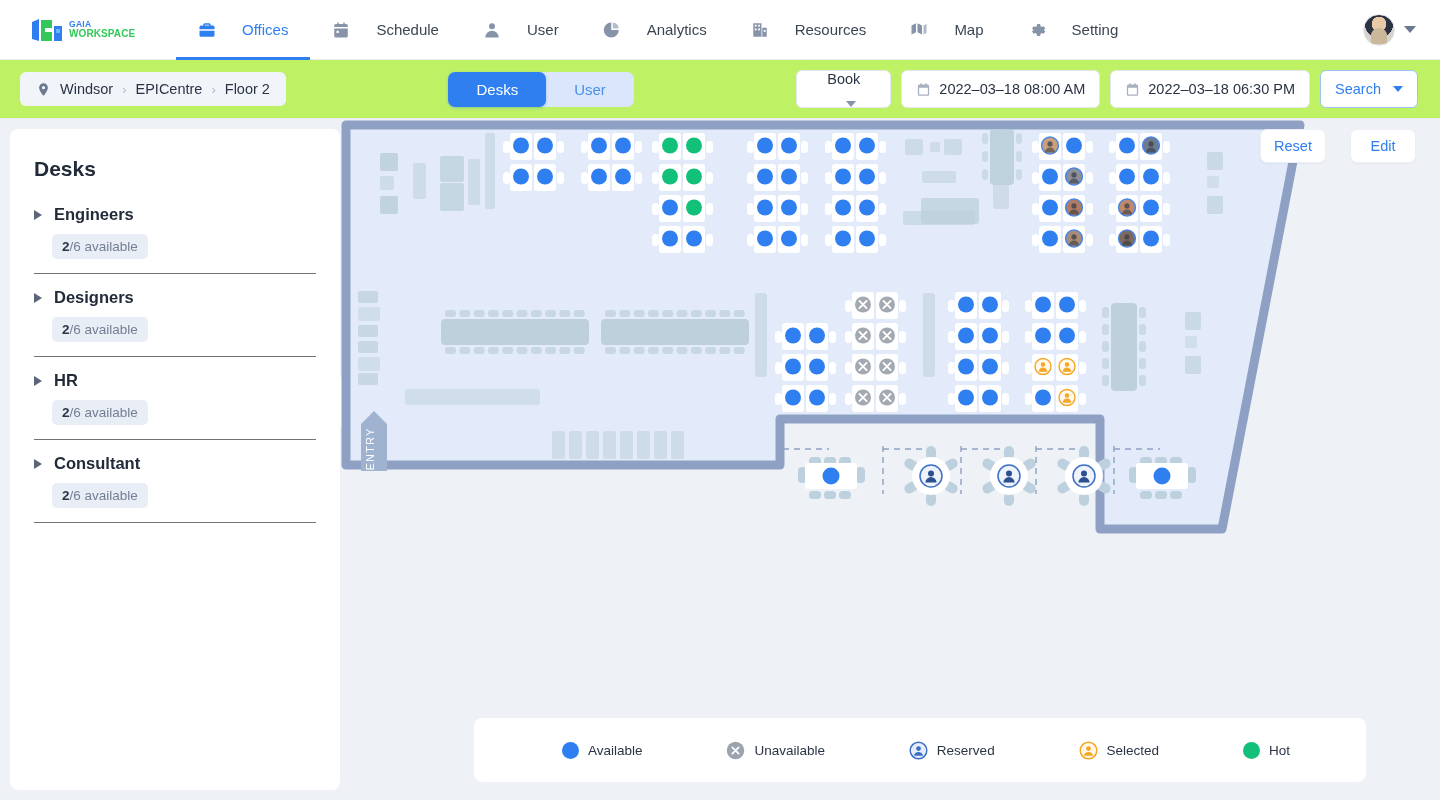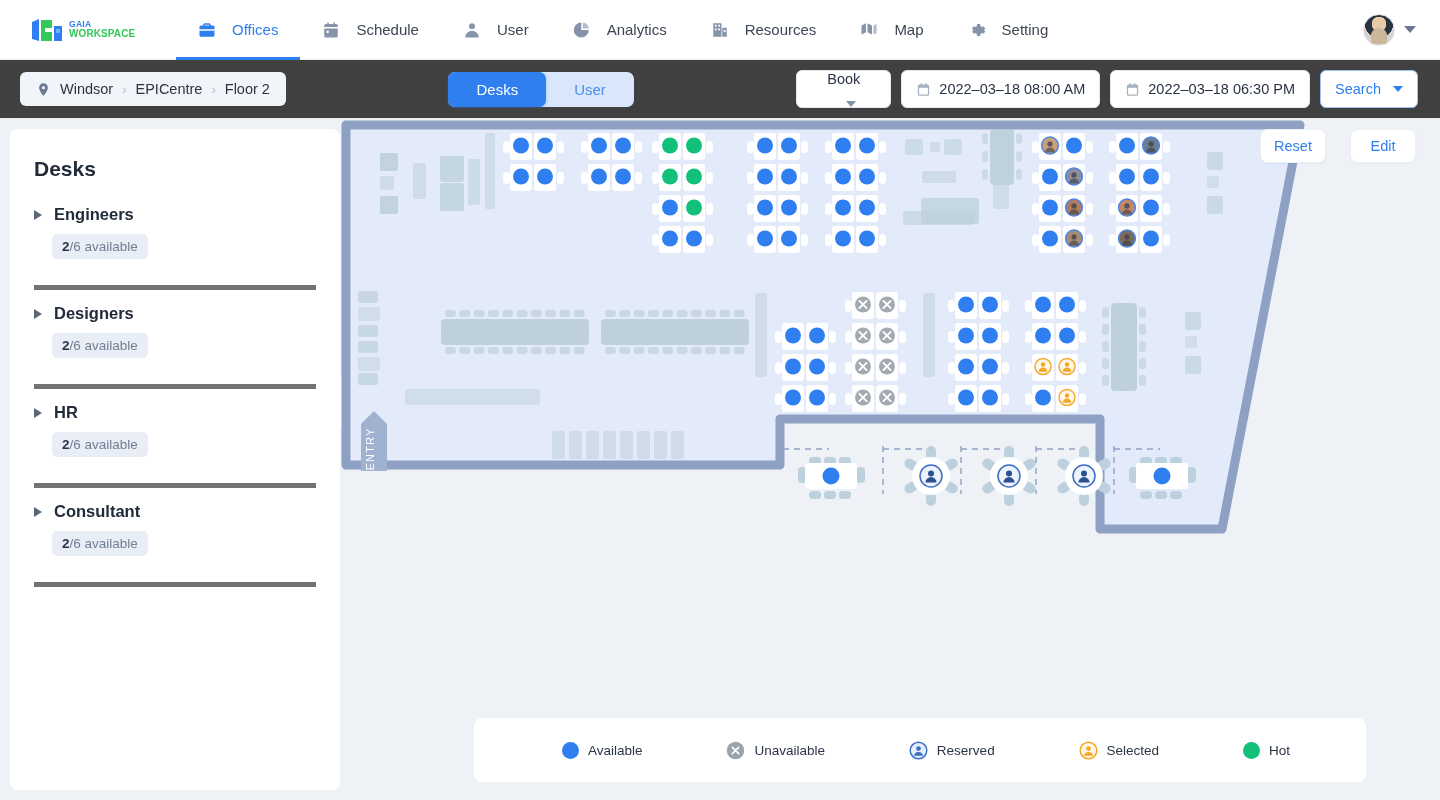--- a/index.html
+++ b/index.html
@@ -18,21 +18,21 @@
     position: relative; z-index: 30;
   }
   .logo { display: flex; align-items: center; margin-left: 30px; width: 120px; }
   .logo-mark { width: 34px; height: 26px; position: relative; flex: 0 0 auto; }
   .logo-text { margin-left: 5px; line-height: 1.0; }
   .logo-text .l1 { font-size: 8.5px; font-weight: bold; color: #2f7ff0; letter-spacing: .3px; display:block; }
   .logo-text .l2 { font-size: 10px; font-weight: bold; color: #34c759; letter-spacing: .1px; display:block; }
 
   .navitems { display: flex; align-items: stretch; height: 60px; margin-left: 26px; }
   .navitem {
-    display: flex; align-items: center; gap: 16px;
+    display: flex; align-items: center; gap: 26px;
     padding: 0 22px; height: 60px;
     font-size: 15px; color: #3c4653; cursor: pointer;
     position: relative;
   }
   .navitem.active { color: #2f7ff0; }
   .navitem.active::after {
     content: ""; position: absolute; left: 0; right: 0; bottom: 0;
     height: 3px; background: #2f7ff0;
   }
   .navicon { width: 18px; height: 18px; display: inline-flex; align-items: center; justify-content: center; }
@@ -49,21 +49,21 @@
     content:""; position:absolute; left:22%; top:46%; width:56%; height:54%;
     background:#cbb89a; border-radius:46% 46% 0 0;
   }
   .caret-down {
     width: 0; height: 0; border-left: 6px solid transparent;
     border-right: 6px solid transparent; border-top: 7px solid #6b7890; cursor: pointer;
   }
 
   
   .subbar {
-    height: 59px; background: #404040;
+    height: 59px; background: #bef264;
     display: flex; align-items: center;
     border-bottom: 1px solid #e8ecf1;
     position: relative; z-index: 20;
   }
   .breadcrumb {
     display: flex; align-items: center; gap: 9px;
     margin-left: 20px; background: #f1f4f9;
     border-radius: 6px; padding: 9px 16px; font-size: 14.5px; color: #2b3445;
   }
   .crumb-sep { color: #b3bccb; font-size: 13px; }
@@ -97,21 +97,21 @@
   .body-wrap { display: flex; height: 681px; position: relative; }
 
   
   .sidebar {
     width: 330px; margin: 10px 0 10px 10px;
     background: #fff; border-radius: 8px;
     padding: 28px 24px 0 24px;
     position: relative; flex: 0 0 auto;
   }
   .panel-title { font-size: 21px; font-weight: bold; color: #222b3a; margin-bottom: 24px; }
-  .group { padding-bottom: 26px; border-bottom: 5px solid #737373; margin-bottom: 14px; }
+  .group { padding-bottom: 14px; border-bottom: 1px solid #737373; margin-bottom: 14px; }
   .group:last-child { border-bottom: 1px solid #eef1f5; }
   .group-head { display: flex; align-items: center; gap: 12px; cursor: pointer; }
   .tri-right {
     width: 0; height: 0; border-top: 5.5px solid transparent;
     border-bottom: 5.5px solid transparent; border-left: 8px solid #5b6678;
   }
   .group-name { font-size: 16.5px; font-weight: bold; color: #222b3a; }
   .avail-pill {
     display: inline-block; background: #e9edf6; border-radius: 5px;
     padding: 5px 10px; font-size: 13.5px; color: #737f93; margin: 10px 0 0 18px;

